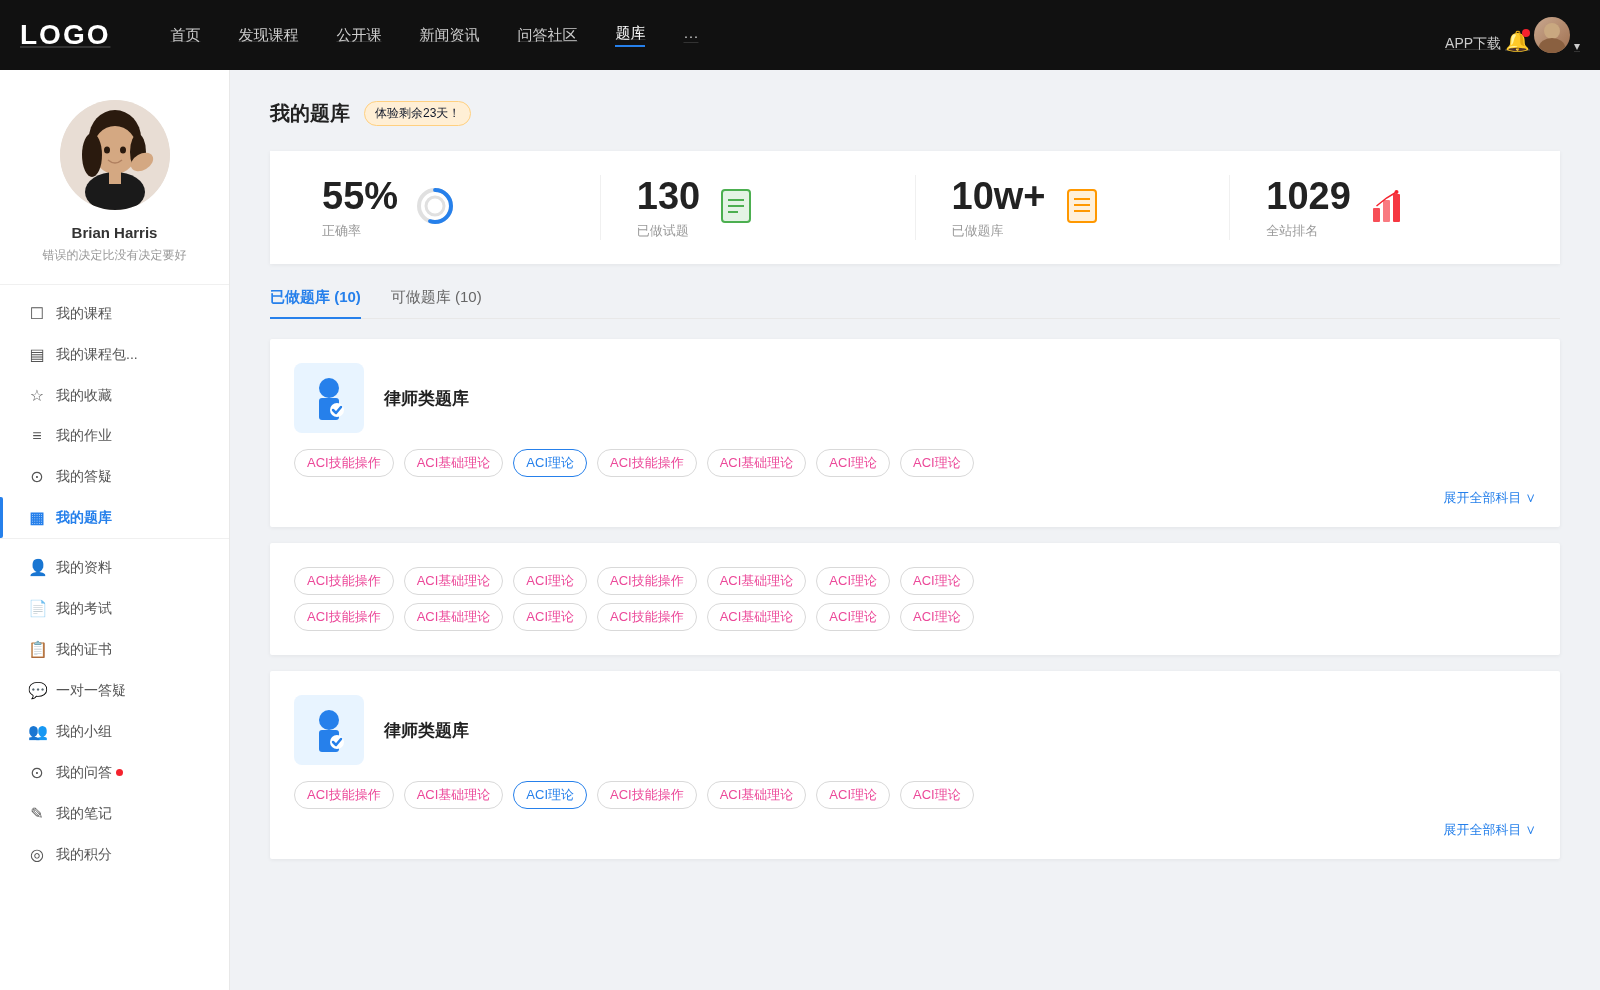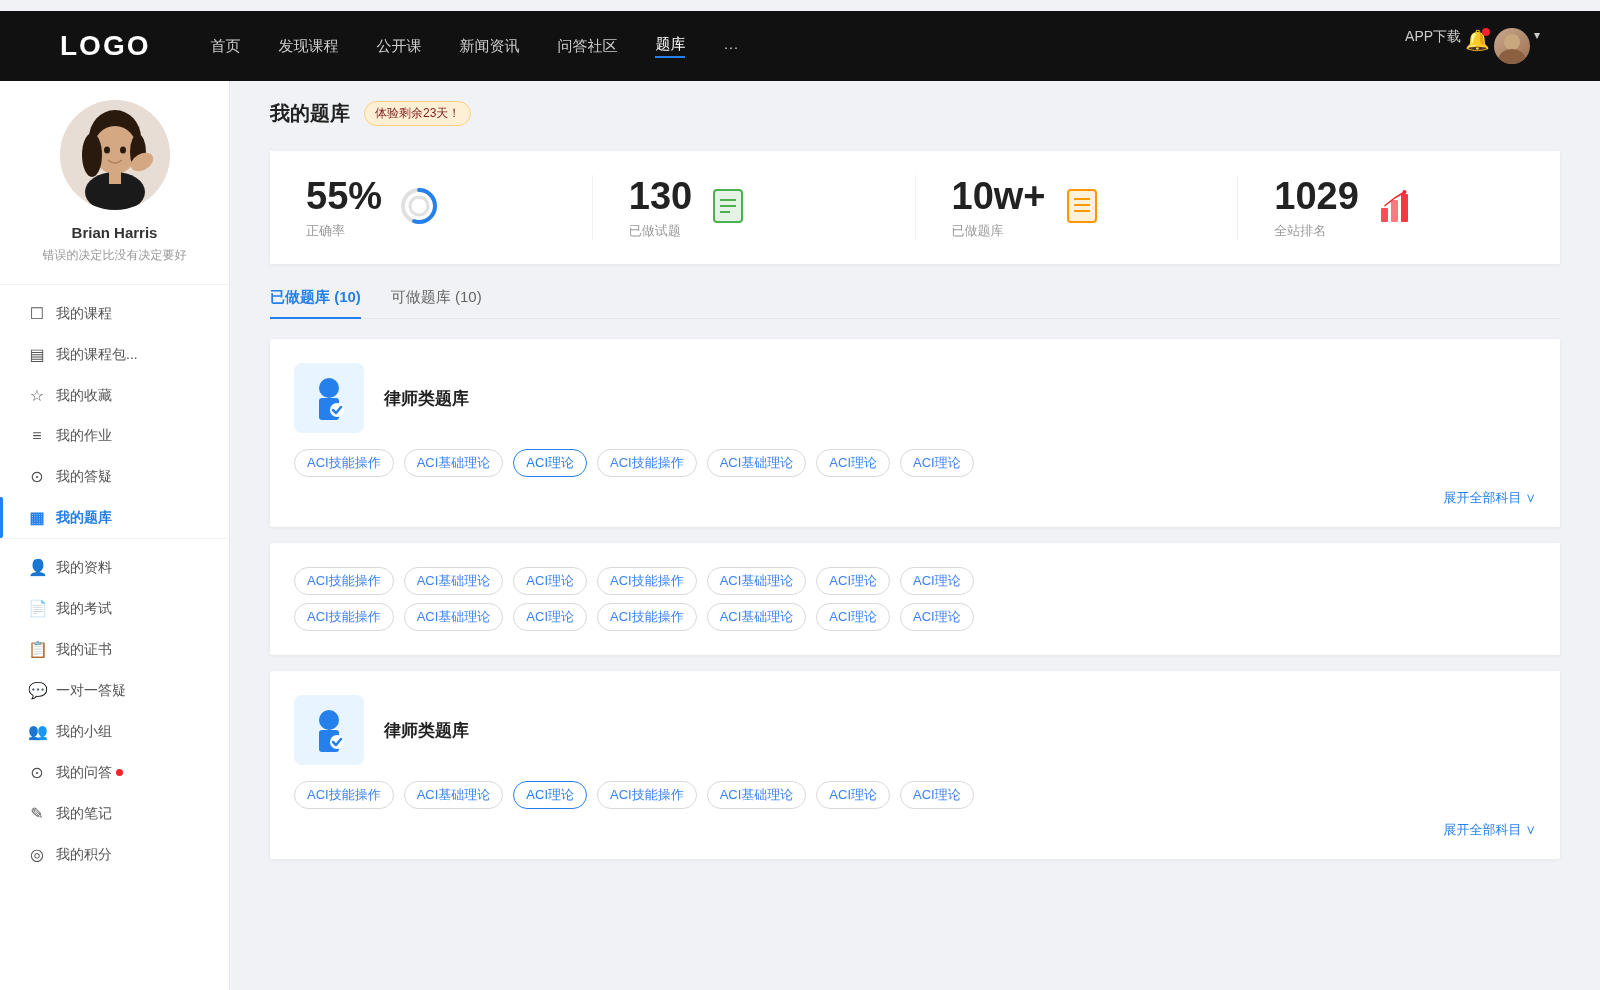--- a/index.html
+++ b/index.html
@@ -4,24 +4,25 @@
   <style>
     * { box-sizing: border-box; margin: 0; padding: 0; }
     body { font-family: -apple-system, BlinkMacSystemFont, "PingFang SC", "Microsoft YaHei", sans-serif; background: #f0f2f5; color: #333; }
 
     
     .navbar {
       background: #111;
       height: 70px;
       display: flex;
       align-items: center;
-      padding: 0 60px;
+      padding: 0 20px;
       position: sticky;
-      top: 11px;
+      top: 0;
       z-index: 100;
+      text-decoration: underline;
     }
     .navbar-logo {
       color: #fff;
       font-size: 28px;
       font-weight: bold;
       letter-spacing: 2px;
       margin-right: 60px;
     }
     .navbar-nav {
       display: flex;
@@ -37,21 +38,21 @@
       white-space: nowrap;
     }
     .navbar-nav a.active {
       color: #fff;
       border-bottom: 2px solid #2680eb;
       padding-bottom: 2px;
       text-align: center;
     }
     .navbar-right {
       display: flex;
-      align-items: flex-start;
+      align-items: flex-end;
       gap: 4px;
       color: #ccc;
       font-size: 14px;
     }
     .navbar-app-download {
       color: #ccc;
       font-size: 14px;
       cursor: pointer;
     }
     .bell-icon {
@@ -142,33 +143,33 @@
       background: #f0f2f5;
     }
 
     
     .page-header {
       display: flex; align-items: center; gap: 14px; margin-bottom: 24px;
     }
     .page-title { font-size: 20px; font-weight: 700; color: #222; }
     .trial-badge {
       background: #ffefd5;
-      color: #7f1d1d;
+      color: #0f172a;
       font-size: 12px;
       padding: 3px 10px;
       border-radius: 20px;
       border: 1px solid #ffd080;
     }
 
     
     .stats-row {
       display: flex;
       background: #fff;
       border-radius: 0;
-      padding: 24px 0;
+      padding: 24px 16px;
       margin-bottom: 24px;
       box-shadow: 0 1px 4px rgba(0,0,0,0.06);
     }
     .stat-item {
       flex: 1;
       display: flex;
       align-items: center;
       padding: 0 36px;
       border-right: 1px solid #f0f0f0;
     }
@@ -215,21 +216,21 @@
     }
     .qbank-title { font-size: 17px; font-weight: 600; color: #222; }
     .tags-row {
       display: flex; flex-wrap: wrap; gap: 10px; align-items: center; margin-bottom: 8px;
     }
     .tag {
       padding: 4px 12px;
       border: 1px solid #d9d9d9;
       border-radius: 20px;
       font-size: 13px;
-      color: #3b82f6;
+      color: #ec4899;
       cursor: pointer;
       background: #fff;
     }
     .tag.selected {
       border-color: #2680eb;
       color: #2680eb;
     }
     .expand-btn {
       font-size: 13px;
       color: #2680eb;

